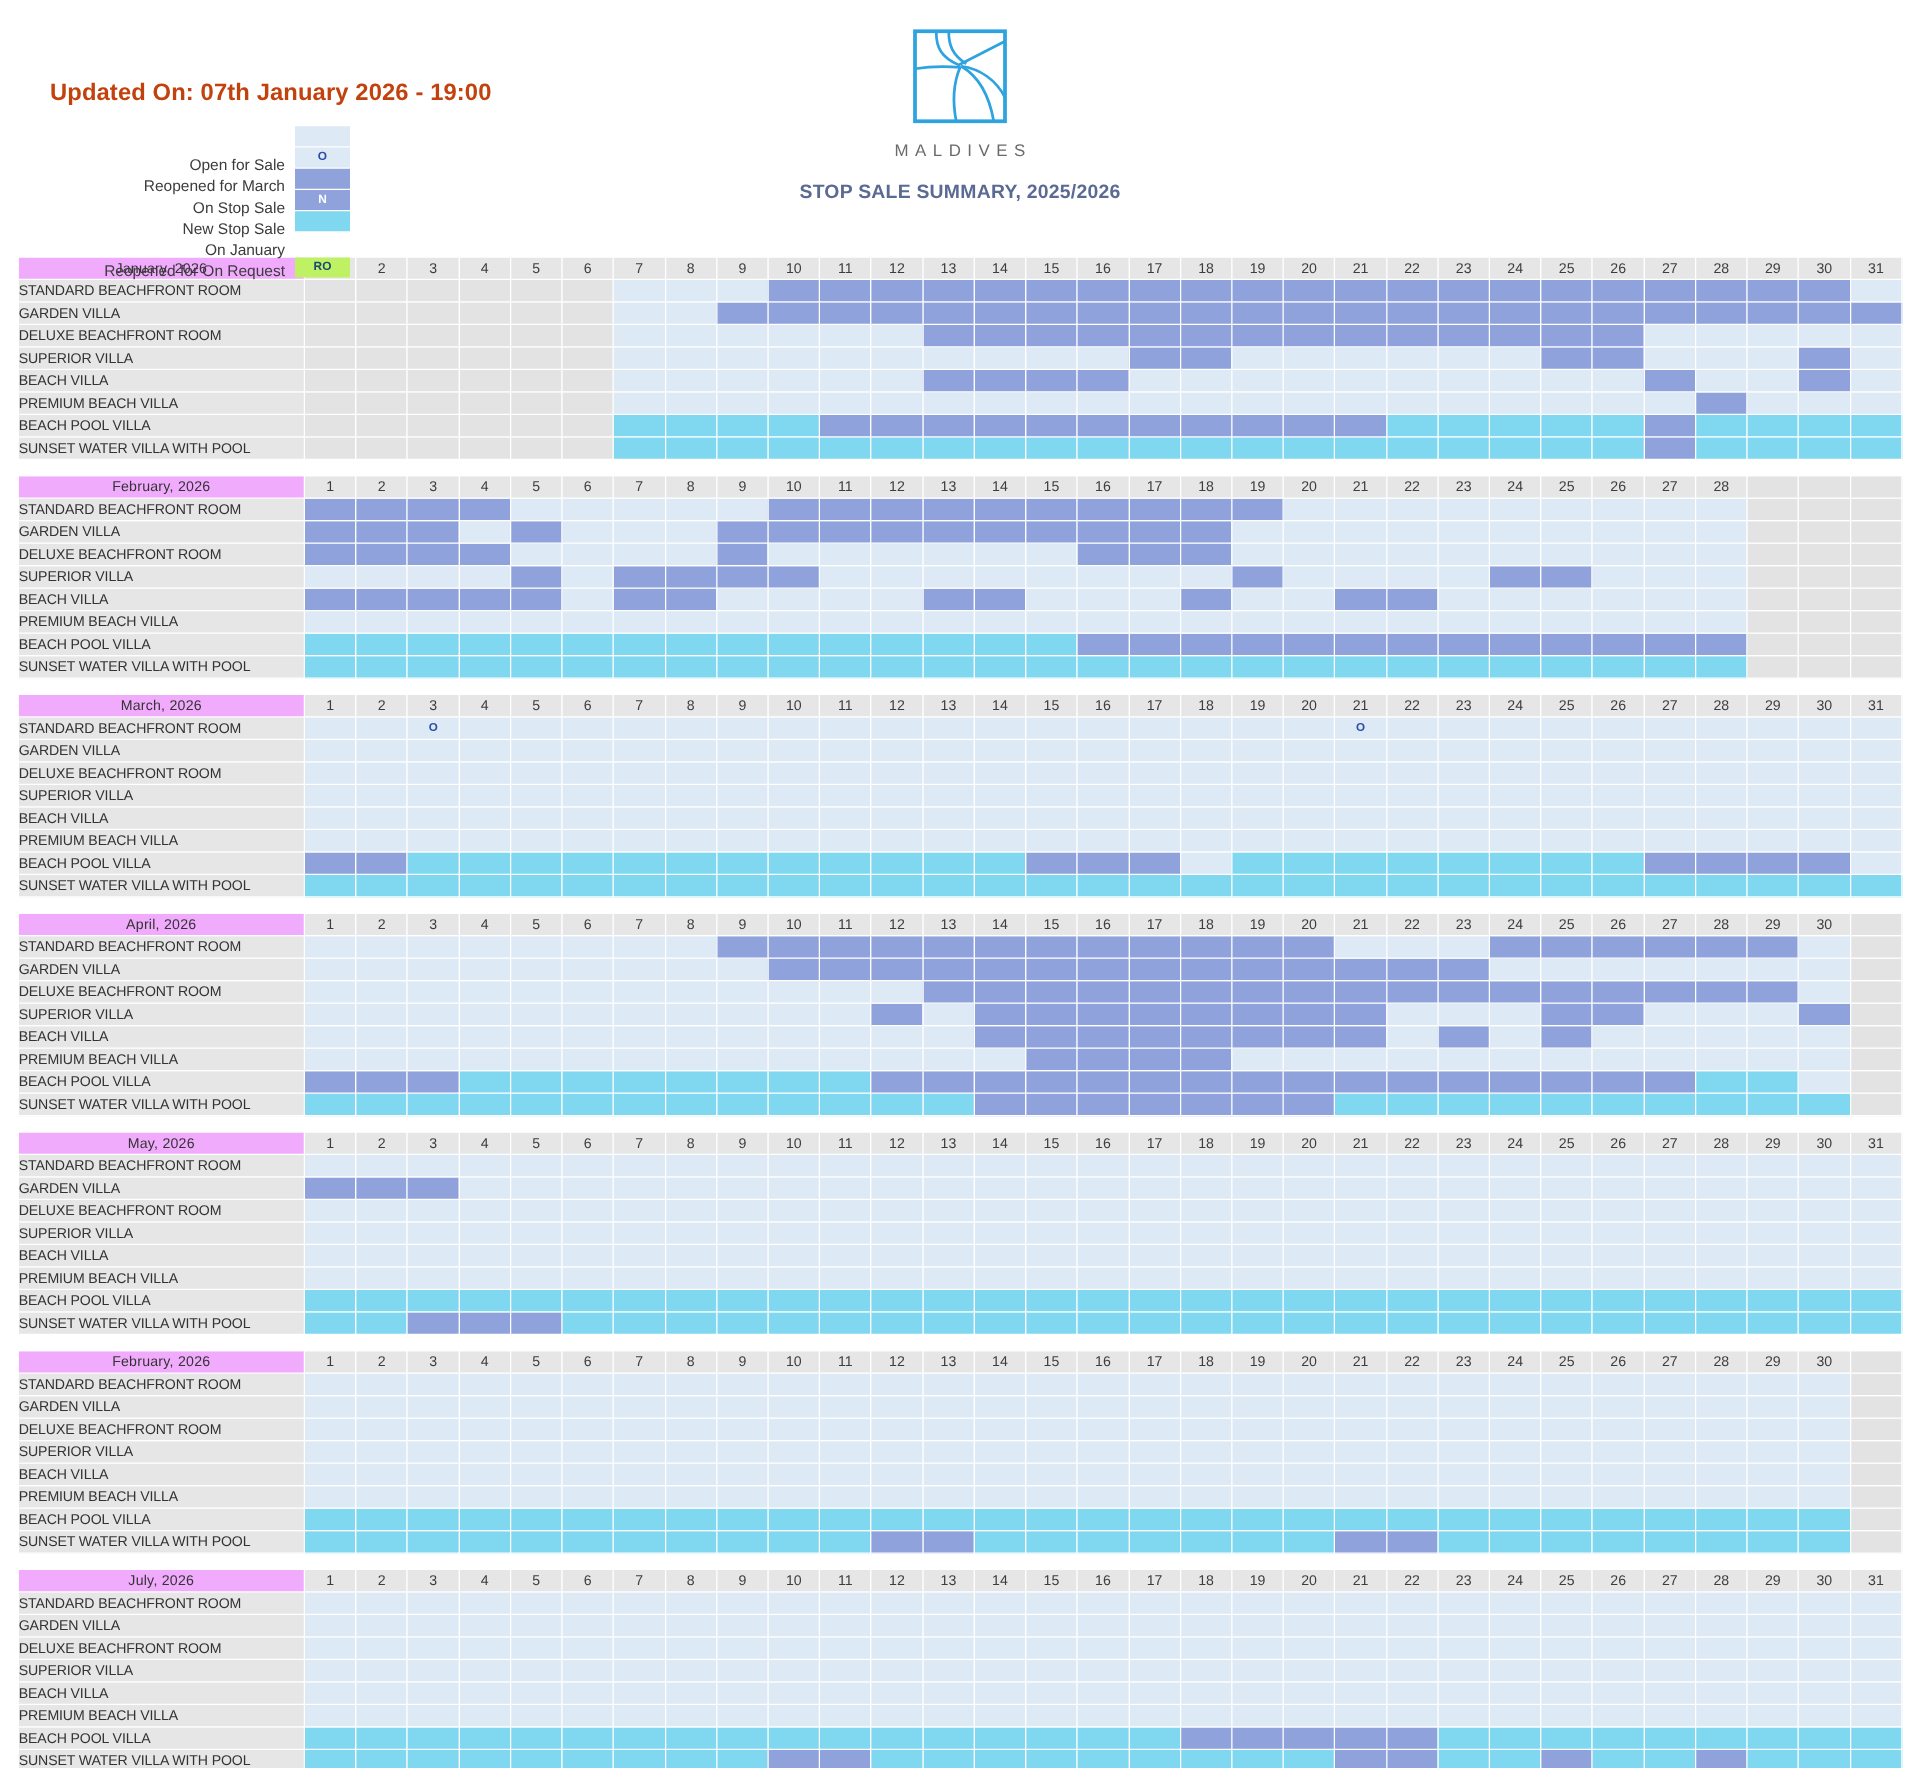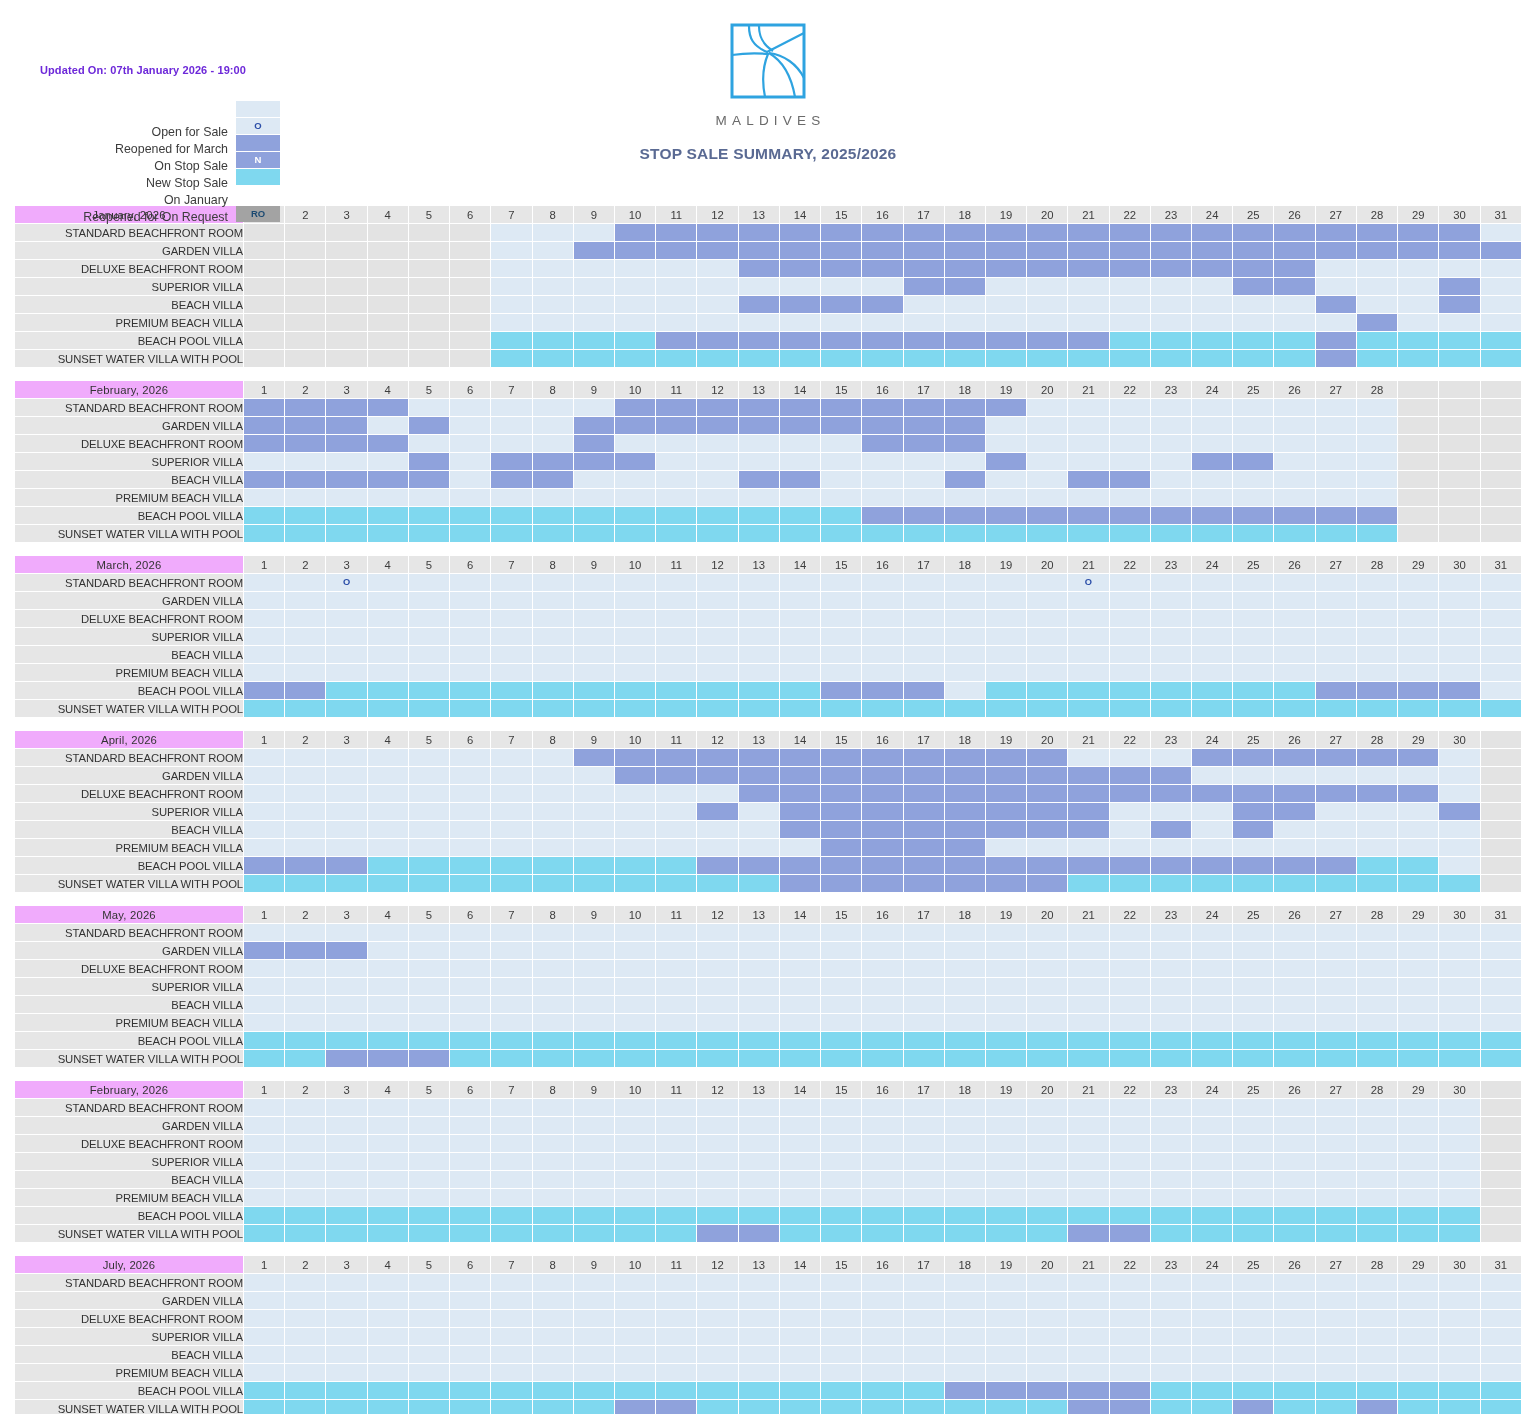--- a/index.html
+++ b/index.html
@@ -9,39 +9,39 @@
     font-family:"Liberation Sans", sans-serif;
     color:#3d3d3d;
     -webkit-font-smoothing:antialiased;
   }
   .page{position:relative;width:1536px;min-height:1414px;box-sizing:border-box;}
 
   
   .header{position:relative;height:205px;}
   .updated{
     position:absolute;left:40px;top:64px;
-    font-size:11px;font-weight:bold;color:#6d28d9;letter-spacing:0.1px;
+    font-size:19px;font-weight:bold;color:#c2410c;letter-spacing:0.1px;
   }
   .legend{position:absolute;left:60px;top:100px;width:220px;}
   .legend-row{display:flex;align-items:center;height:17px;}
   .legend-label{
     flex:1;text-align:right;padding-right:8px;
     font-size:12.4px;color:#3c3c3c;line-height:17px;white-space:nowrap;margin-top:48px;
   }
   .legend-swatch{
     width:44px;height:16px;
     display:flex;align-items:center;justify-content:center;
     font-size:9.5px;font-weight:bold;
   }
   .sw-open{background:#dde9f4;}
   .sw-reopen{background:#dde9f4;color:#2b4ea8;}
   .sw-stop{background:#8fa2dc;}
   .sw-newstop{background:#8fa2dc;color:#ffffff;}
   .sw-request{background:#7fd8ef;}
-  .sw-reoreq{background:#a3a3a3;color:#1c4a72;margin-top:40px;}
+  .sw-reoreq{background:#bef264;color:#1c4a72;margin-top:40px;}
 
   .brand{position:absolute;left:0;right:0;top:22px;text-align:center;}
   .logo-mark{margin:0 auto;width:78px;height:78px;}
   .brand-name{
     margin-top:14px;font-size:23px;letter-spacing:7.5px;
     color:#4a4a4a;font-weight:normal;padding-left:7px;
   }
   .brand-sub{
     margin-top:13px;font-size:13.5px;letter-spacing:5.2px;
     color:#6a6a6a;padding-left:5px;
@@ -60,21 +60,21 @@
   }
   .hdr-title{
     background:#f0abfc;text-align:center;font-weight:bold;font-size:13px;
     color:#333;width:228px;height:20px;letter-spacing:0.2px;
   }
   .hdr-day{
     background:#e6e6e6;text-align:center;color:#3d3d3d;font-size:11.6px;
     height:20px;
   }
   .room{
-    background:#e6e6e6;text-align:right;padding-left:7px;
+    background:#e6e6e6;text-align:left;padding-left:7px;
     font-size:11.4px;color:#333;white-space:nowrap;letter-spacing:-0.1px;
   }
   
   .c-na{background:#e3e3e3;}
   .c-open{background:#dde9f4;}
   .c-stop{background:#8fa2dc;}
   .c-req{background:#7fd8ef;}
   .c-blank{background:#e3e3e3;border-color:#ffffff;}
   .mk{display:block;text-align:center;font-size:9.3px;font-weight:bold;line-height:17px;}
   .mk-o{color:#2b4ea8;}

